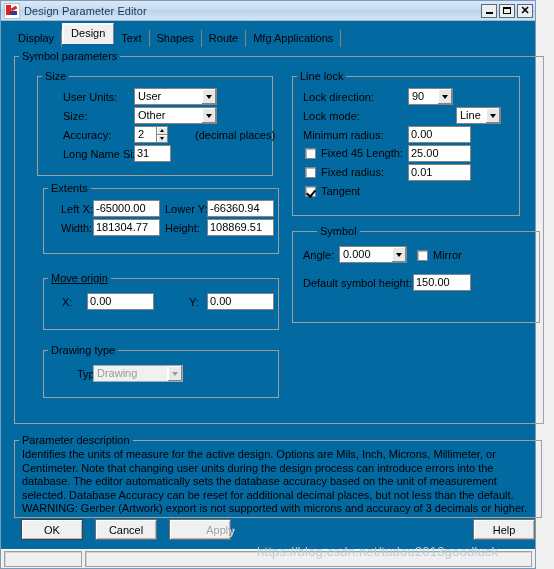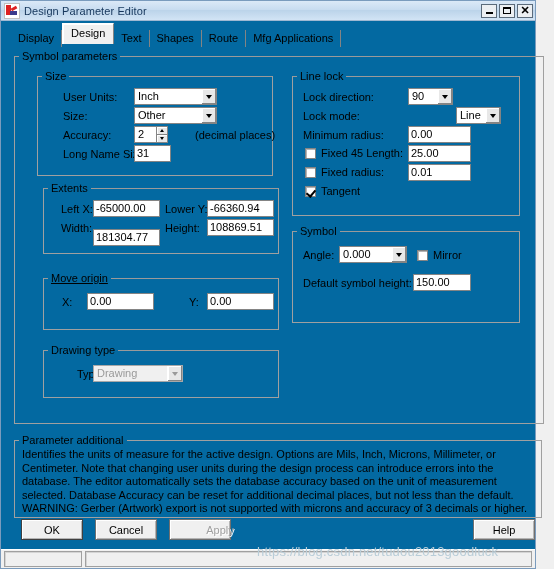--- a/index.html
+++ b/index.html
@@ -205,21 +205,21 @@
 
     <fieldset style="left:5px;top:4px;width:528px;height:372px;">
       <legend>Symbol parameters</legend>
     </fieldset>
 
     <fieldset style="left:28px;top:24px;width:234px;height:104px;">
       <legend>Size</legend>
     </fieldset>
     <div class="lbl" style="left:54px;top:45px;">User Units:</div>
     <div class="combo" style="left:125px;top:42px;width:83px;">
-      <span class="cval">Inch</span>
+      <span class="cval">User</span>
       <span class="carr">
           <i class="arrow-dn"></i>
         </span>
     </div>
     <div class="lbl" style="left:54px;top:64px;">Size:</div>
     <div class="combo" style="left:125px;top:61px;width:83px;">
       <span class="cval">Other</span>
       <span class="carr">
           <i class="arrow-dn"></i>
         </span>
@@ -241,21 +241,21 @@
     <div class="txt" style="left:125px;top:99px;width:37px;">31</div>
 
     <fieldset style="left:34px;top:136px;width:234px;height:70px;">
       <legend>Extents</legend>
     </fieldset>
     <div class="lbl" style="left:52px;top:157px;">Left X:</div>
     <div class="txt" style="left:84px;top:154px;width:67px;">-65000.00</div>
     <div class="lbl" style="left:156px;top:157px;">Lower Y:</div>
     <div class="txt" style="left:198px;top:154px;width:67px;">-66360.94</div>
     <div class="lbl" style="left:52px;top:176px;">Width:</div>
-    <div class="txt" style="left:84px;top:183px;width:67px;">181304.77</div>
+    <div class="txt" style="left:84px;top:173px;width:67px;">181304.77</div>
     <div class="lbl" style="left:156px;top:176px;">Height:</div>
     <div class="txt" style="left:198px;top:173px;width:67px;">108869.51</div>
 
     <fieldset style="left:34px;top:226px;width:234px;height:56px;text-decoration:underline;">
       <legend>Move origin</legend>
     </fieldset>
     <div class="lbl" style="left:53px;top:250px;">X:</div>
     <div class="txt" style="left:78px;top:247px;width:67px;">0.00</div>
     <div class="lbl" style="left:180px;top:250px;">Y:</div>
     <div class="txt" style="left:198px;top:247px;width:67px;">0.00</div>
@@ -298,39 +298,39 @@
     <div class="chk" style="left:296px;top:120px;">
       <span class="box"></span>
       <span>Fixed radius:</span>
     </div>
     <div class="txt" style="left:399px;top:118px;width:63px;">0.01</div>
     <div class="chk" style="left:296px;top:139px;">
       <span class="box on"></span>
       <span>Tangent</span>
     </div>
 
-    <fieldset style="left:283px;top:179px;width:226px;height:96px;">
+    <fieldset style="left:283px;top:179px;width:226px;height:96px;padding-left:20px;">
       <legend>Symbol</legend>
     </fieldset>
     <div class="lbl" style="left:294px;top:203px;">Angle:</div>
     <div class="combo" style="left:330px;top:200px;width:68px;justify-content:center;">
       <span class="cval">0.000</span>
       <span class="carr">
           <i class="arrow-dn"></i>
         </span>
     </div>
     <div class="chk" style="left:408px;top:203px;">
       <span class="box"></span>
       <span>Mirror</span>
     </div>
     <div class="lbl" style="left:294px;top:231px;">Default symbol height:</div>
     <div class="txt" style="left:404px;top:228px;width:58px;">150.00</div>
 
     <fieldset class="desc" style="left:5px;top:388px;width:528px;height:84px;box-sizing:border-box;">
-      <legend>Parameter additional</legend>
+      <legend>Parameter description</legend>
       <div class="dtext">Identifies the units of measure for the active design. Options are Mils, Inch, Microns, Millimeter, or Centimeter. Note that changing user units during the design process can introduce errors into the database.  The editor automatically sets the database accuracy based on the unit of measurement selected. Database Accuracy can be reset for additional decimal places, but not less than the default. WARNING: Gerber (Artwork) export is not supported with microns and accuracy of 3 decimals or higher.</div>
     </fieldset>
   </div>
 
   <div class="btnrow">
     <div class="btn" style="left:86px;width:62px;">Cancel</div>
     <div class="btn default" style="left:12px;width:62px;">OK</div>
     <div class="btn disabled" style="left:160px;width:62px;">Apply</div>
     <div class="btn" style="left:464px;width:62px;">Help</div>
   </div>

